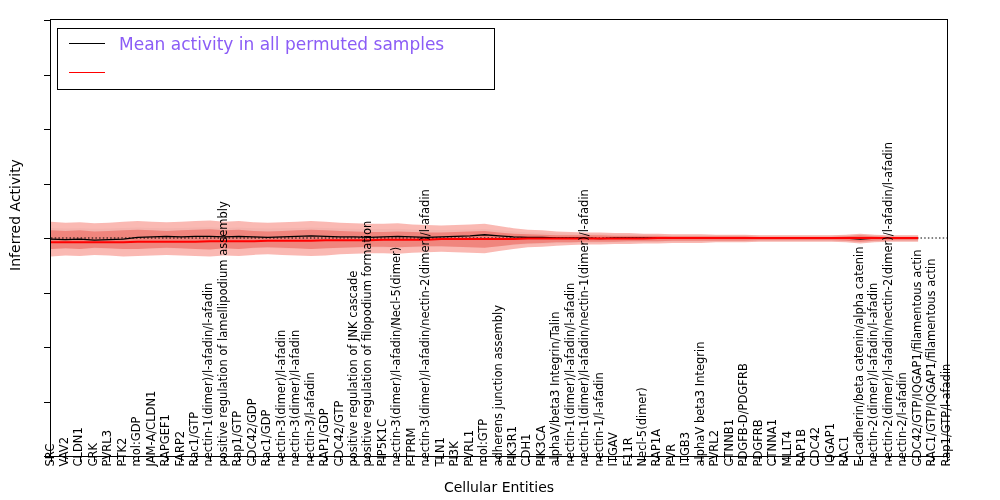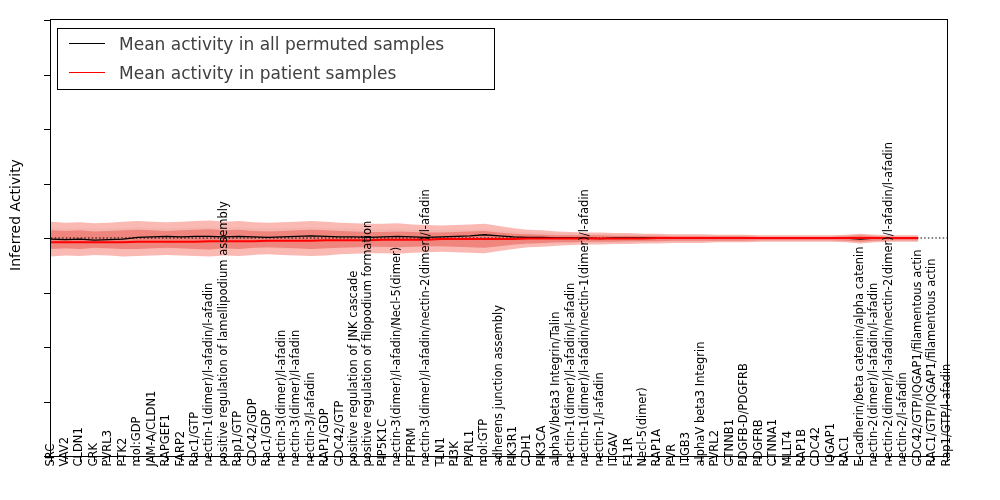--- a/index.html
+++ b/index.html
@@ -103,21 +103,21 @@
     display: flex;
     align-items: center;
   }
   .legend-swatch {
     width: 36px; height: 0;
     margin-left: 11px; margin-right: 14px;
     flex: 0 0 auto;
   }
   .legend-swatch.black { border-top: 1.4px solid #000000; }
   .legend-swatch.red   { border-top: 1.4px solid #ff0000; }
-  .legend-text { font-size: 17px; color: #404040; white-space: nowrap; }
+  .legend-text { font-size: 17px; color: #8b5cf6; white-space: nowrap; }
 </style>
 </head>
 <body>
 
 <div id="fig">
 
 
   <div id="ylabel">Inferred Activity</div>
   <div id="yticks-layer">
       <div class="ytick-mark" style="top: 20px;"></div>
@@ -285,25 +285,25 @@
       <div class="xtick-label" style="left: 850.339px;">RAC1</div>
       <div class="xtick-label" style="left: 864.79px;">E-cadherin/beta catenin/alpha catenin</div>
       <div class="xtick-label" style="left: 879.242px;">nectin-2(dimer)/l-afadin/l-afadin</div>
       <div class="xtick-label" style="left: 893.694px;">nectin-2(dimer)/l-afadin/nectin-2(dimer)/l-afadin/l-afadin</div>
       <div class="xtick-label" style="left: 908.145px;">nectin-2/l-afadin</div>
       <div class="xtick-label" style="left: 922.597px;">CDC42/GTP/IQGAP1/filamentous actin</div>
       <div class="xtick-label" style="left: 937.048px;">RAC1/GTP/IQGAP1/filamentous actin</div>
       <div class="xtick-label" style="left: 951.5px;">Rap1/GTP/l-afadin</div>
     </div>
 
+  <div id="xlabel">Cellular Entities</div>
 
   <div id="legend">
     <div class="legend-row">
       <span class="legend-swatch black"></span>
       <span class="legend-text">Mean activity in all permuted samples</span>
     </div>
     <div class="legend-row">
       <span class="legend-swatch red"></span>
-      <span class="legend-text">Mean activity in patient samples</span>
     </div>
   </div>
 
 </div>
 
 </body></html>

